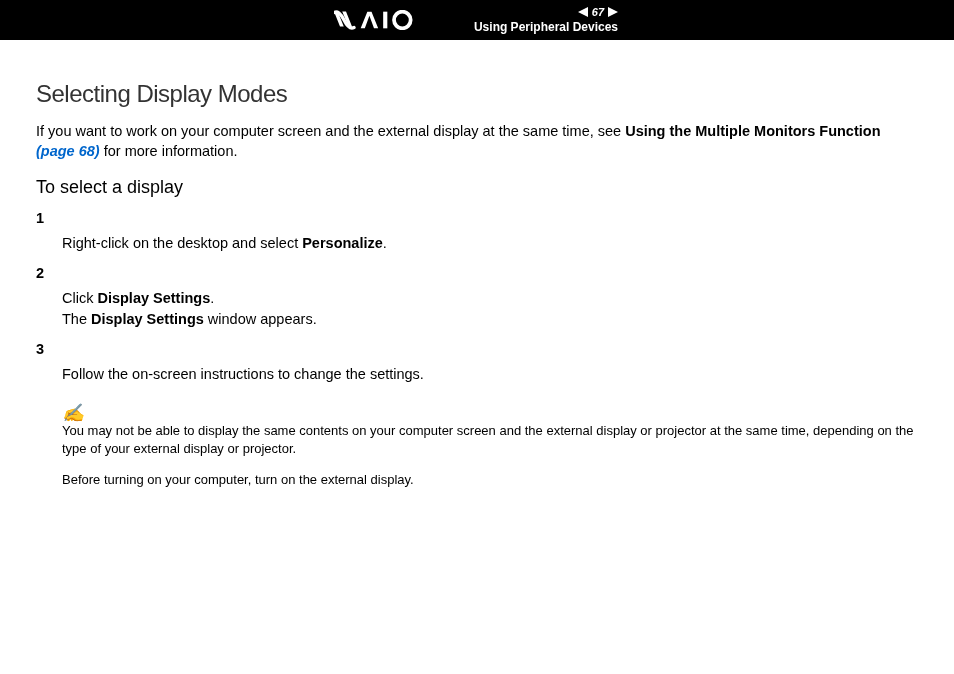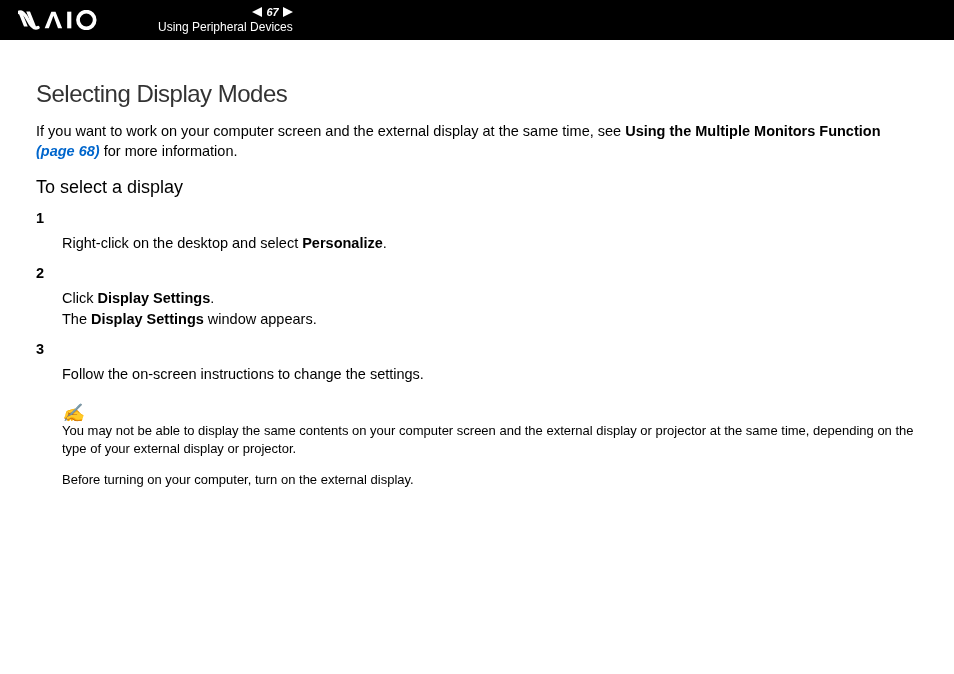--- a/index.html
+++ b/index.html
@@ -12,21 +12,21 @@
       width: 954px;
       height: 674px;
       background: #fff;
       position: relative;
     }
     .header {
       background: #000;
       height: 40px;
       display: flex;
       align-items: center;
-      justify-content: flex-start;
+      justify-content: center;
       padding: 0 20px 0 18px;
     }
     .logo {
       display: flex;
       align-items: center;
       height: 100%;
     }
     .logo svg {
       height: 20px;
     }
@@ -57,21 +57,21 @@
     .page-nav .arrow-right {
       width: 0;
       height: 0;
       border-top: 5px solid transparent;
       border-bottom: 5px solid transparent;
       border-left: 10px solid #fff;
       cursor: pointer;
     }
     .section-title {
       font-size: 12px;
-      font-weight: normal;
+      font-weight: bold;
       margin-left: 40px;
     }
     .content {
       padding: 40px 36px 20px 36px;
     }
     .main-heading {
       font-size: 24px;
       font-weight: normal;
       color: #333;
       margin-bottom: 14px;

